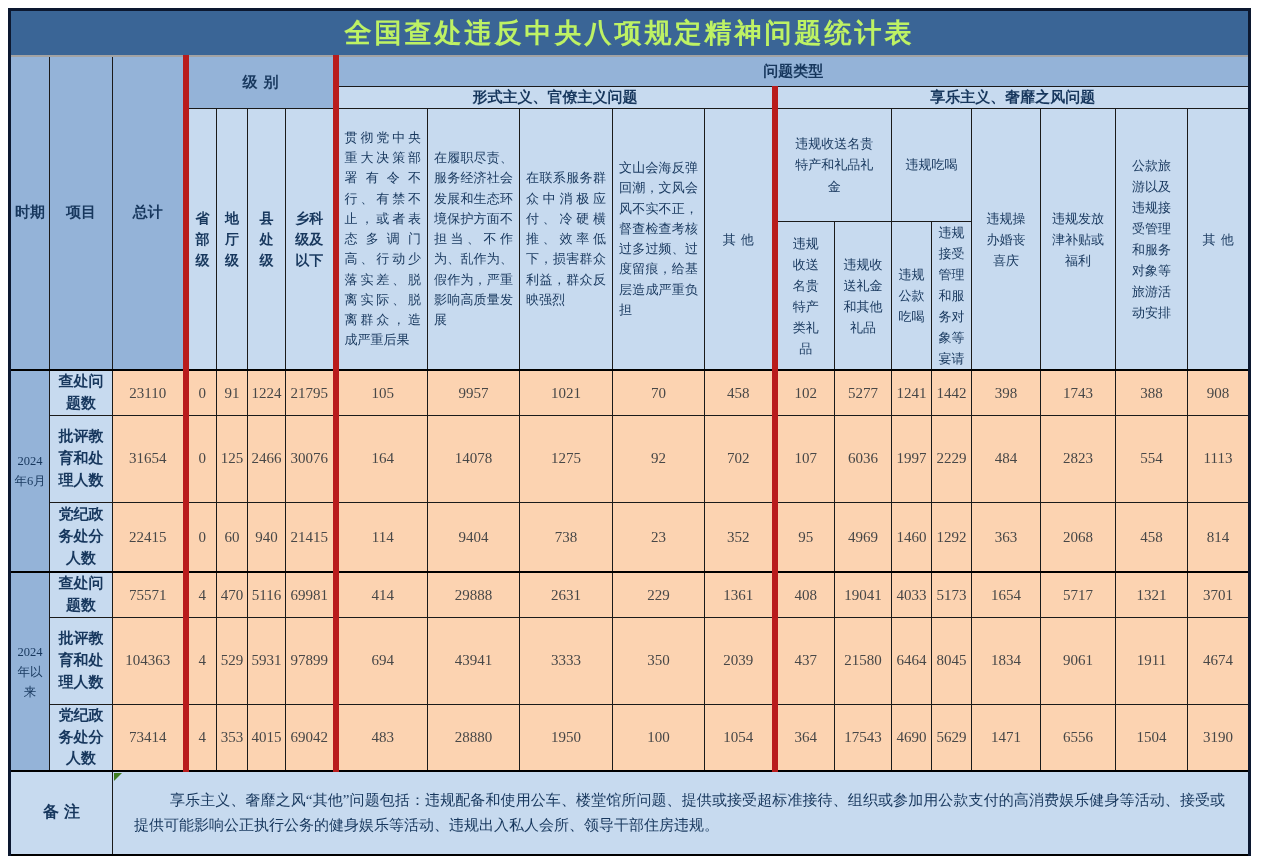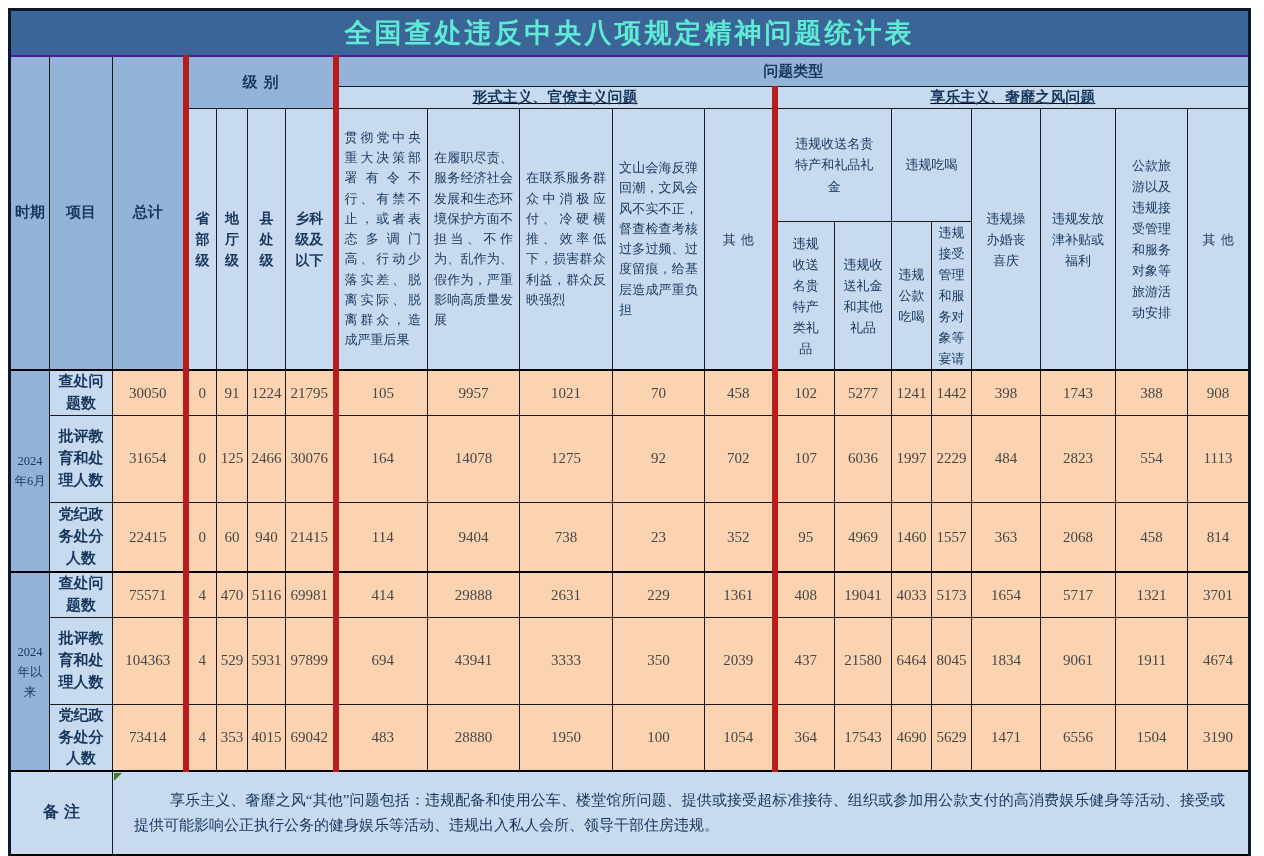--- a/index.html
+++ b/index.html
@@ -11,27 +11,27 @@
   table{
     border-collapse:collapse;table-layout:fixed;width:1240px;
     border:3px solid #0c1830;
   }
   td{
     border:1px solid #1a1a1a;text-align:center;vertical-align:middle;
     color:#17375d;overflow:hidden;padding:1px 2px;
     font-family:"Liberation Serif","DejaVu Serif",serif;
   }
   
-  .hrt{height:46px;} .hr1{height:31px;} .hr2{height:21px;text-decoration:underline;}
+  .hrt{height:46px;} .hr1{height:31px;} .hr2{height:21px;}
   .hr3{height:113px;} .hr4{height:145px;}
   .dr1{height:42px;} .dr2{height:87px;} .dr3{height:70px;} .dr3b{height:58px;}
   .nr{height:48px;} .fr{height:22px;}
   
-  .title-cell{background:#3a6596;color:#5eead4;font-size:27px;font-weight:bold;
-    letter-spacing:3px;border-bottom:2px solid #4c1d95;}
+  .title-cell{background:#3a6596;color:#bef264;font-size:27px;font-weight:bold;
+    letter-spacing:3px;border-bottom:2px solid #a3a3a3;}
   .mb{background:#94b3d8;}
   .lb{background:#c7daef;}
   .num{background:#fcd3b1;color:#474747;font-size:15px;}
   
   .bold{font-weight:bold;font-size:15px;}
   .lvl{font-weight:bold;font-size:14px;padding:0 7px;line-height:1.5;}
   .desc{font-size:13px;font-weight:normal;line-height:1.56;
     text-align:justify;text-align-last:left;padding:5px 6px;}
   .cdesc{font-size:13px;font-weight:normal;line-height:1.62;text-align:center;}
   .sp{letter-spacing:0.4em;text-indent:0.4em;}
@@ -124,21 +124,21 @@
   <tr class="hr4">
     <td class="lb cdesc p10 tl">违规收送名贵特产类礼品</td>
     <td class="lb cdesc p8">违规收送礼金和其他礼品</td>
     <td class="lb cdesc p6">违规公款吃喝</td>
     <td class="lb cdesc p6">违规接受管理和服务对象等宴请</td>
   </tr>
 
   <tr class="dr1">
     <td rowspan="3" class="mb period tt">2024年6月</td>
     <td class="lb metric tt">查处问题数</td>
-    <td class="num tt">30050</td>
+    <td class="num tt">23110</td>
     <td class="num tt tl">0</td>
     <td class="num tt">91</td>
     <td class="num tt">1224</td>
     <td class="num tt">21795</td>
     <td class="num tt tl">105</td>
     <td class="num tt">9957</td>
     <td class="num tt">1021</td>
     <td class="num tt">70</td>
     <td class="num tt">458</td>
     <td class="num tt tl">102</td>
@@ -181,21 +181,21 @@
     <td class="num">940</td>
     <td class="num">21415</td>
     <td class="num tl">114</td>
     <td class="num">9404</td>
     <td class="num">738</td>
     <td class="num">23</td>
     <td class="num">352</td>
     <td class="num tl">95</td>
     <td class="num">4969</td>
     <td class="num">1460</td>
-    <td class="num">1557</td>
+    <td class="num">1292</td>
     <td class="num">363</td>
     <td class="num">2068</td>
     <td class="num">458</td>
     <td class="num">814</td>
   </tr>
 
   <tr class="dr1">
     <td rowspan="3" class="mb period tt">2024年以来</td>
     <td class="lb metric tt">查处问题数</td>
     <td class="num tt">75571</td>

